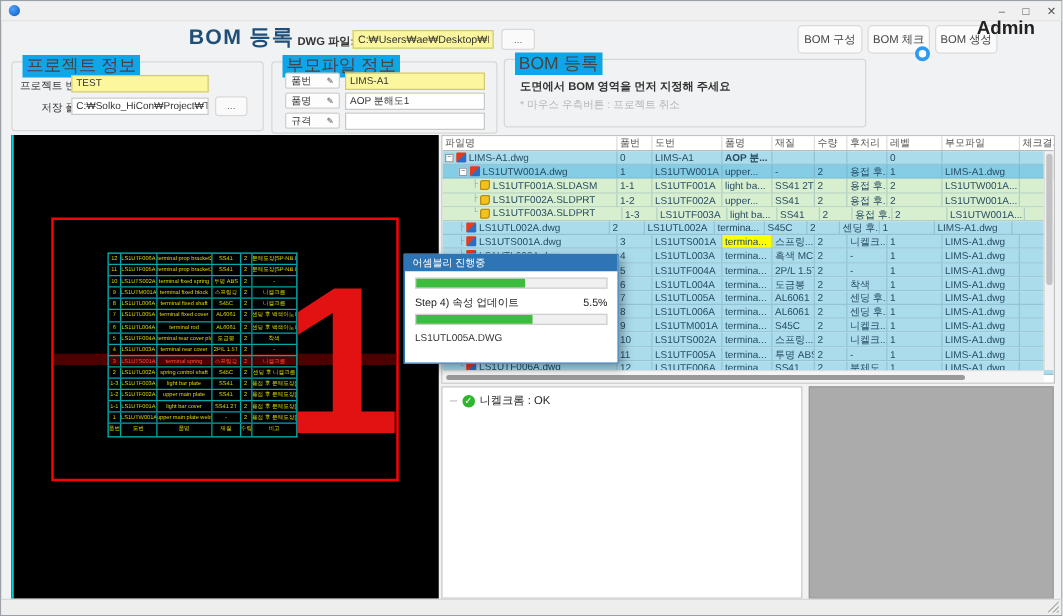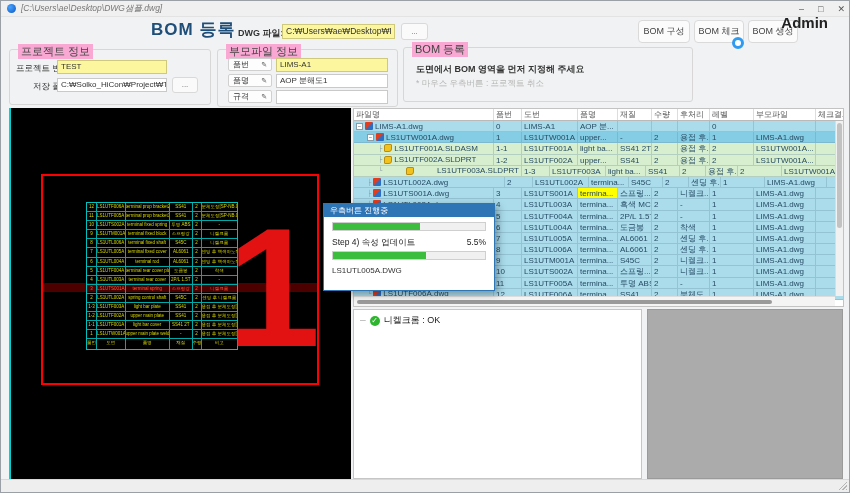--- a/index.html
+++ b/index.html
@@ -22,21 +22,21 @@
   .dwg-browse { left:400px; top:22px; width:27px; height:17px; line-height:15px; }
   .top-btn { position:absolute; top:19px; height:23px; background:#fbfbfb; border:1px solid #dadada; border-radius:4px; font-size:9px; color:#444; text-align:center; line-height:21px; }
   .btn-make  { left:637px; width:52px; }
   .btn-check { left:693px; width:50px; }
   .btn-gen   { left:747px; width:50px; }
   .admin { position:absolute; right:21px; top:13px; font-size:15px; font-weight:bold; color:#222; }
   .spinner-ring { position:absolute; left:731px; top:36px; width:12px; height:12px; border-radius:50%; border:3px solid #2f9bf0; background:#fff; }
 
   
   .gbox { position:absolute; border:1px solid #d7d7d7; border-radius:3px; }
-  .gbox-legend { position:absolute; top:-6px; left:8px; background:#f9a8d4; padding:0 3px; font-size:11px; color:#444; }
+  .gbox-legend { position:absolute; top:-6px; left:8px; background:#0ea5e9; padding:0 3px; font-size:14px; color:#444; }
   .box-project { left:8px; top:48px; width:202px; height:56px; }
   .box-assembly { left:216px; top:48px; width:181px; height:58px; }
   .box-bom { left:402px; top:46px; width:290px; height:55px; }
   .frm-label { position:absolute; font-size:8.5px; color:#333; text-align:right; }
   .frm-field { position:absolute; height:14px; border:1px solid #c9c9c9; background:#fff; font-size:8px; padding:0 3px; line-height:12px; overflow:hidden; white-space:nowrap; color:#333; font-family:inherit; }
   .yellow { background:#fcf79e !important; border-color:#cfc97e !important; }
   .asm-label-btn { position:absolute; width:44px; height:13px; background:#fdfdfd; border:1px solid #d0d0d0; border-radius:2px; font-size:8px; color:#333; display:flex; align-items:center; justify-content:space-between; padding:0 4px; }
   .pencil { font-size:7px; color:#555; transform:rotate(0deg); }
   .bom-hint { position:absolute; left:12px; top:15px; font-size:9px; font-weight:bold; color:#333; }
   .bom-subhint { position:absolute; left:12px; top:30px; font-size:8.5px; color:#b5b5b5; }
@@ -98,21 +98,20 @@
   .grip { position:absolute; right:2px; bottom:2px; width:9px; height:9px;
           background:linear-gradient(135deg, transparent 50%, #b5b5b5 50%, #b5b5b5 58%, transparent 58%, transparent 70%, #b5b5b5 70%, #b5b5b5 78%, transparent 78%, transparent 90%, #b5b5b5 90%); }
 </style>
 </head>
 <body>
 
 <div class="app">
 
   <div class="titlebar">
     <div class="app-icon"></div>
-    <div class="title-text">[C:\Users\ae\Desktop\DWG샘플.dwg]</div>
     <div class="win-controls">
       <div class="win-btn">–</div>
       <div class="win-btn">□</div>
       <div class="win-btn">✕</div>
     </div>
   </div>
 
   <div class="bom-title">BOM 등록</div>
   <div class="dwg-label">DWG 파일:</div>
   <input class="dwg-input" value="C:₩Users₩ae₩Desktop₩DWG샘플" style="">
@@ -309,21 +308,21 @@
           <div class="g-cell" style="width: 45px;">체크결과</div>
         </div>
         <div class="g-row blue">
           <div class="g-cell file-cell" style="width: 140px; padding-left: 2px;">
             <div class="expander">−</div>
             <div class="ic-dwg"></div>
             <span class="f-name">LIMS-A1.dwg</span>
           </div>
           <div class="g-cell" style="width: 28px;">0</div>
           <div class="g-cell" style="width: 56px;">LIMS-A1</div>
-          <div class="g-cell" style="width: 40px;">AOP 분...</div>
+          <div class="g-cell" style="width: 40px; font-weight: bold;">AOP 분...</div>
           <div class="g-cell" style="width: 34px;"></div>
           <div class="g-cell" style="width: 26px;"></div>
           <div class="g-cell" style="width: 32px;"></div>
           <div class="g-cell" style="width: 44px;">0</div>
           <div class="g-cell" style="width: 62px;"></div>
           <div class="g-cell" style="width: 45px;"></div>
         </div>
         <div class="g-row blue sel">
           <div class="g-cell file-cell" style="width: 140px; padding-left: 13px;">
             <div class="expander">−</div>
@@ -366,37 +365,37 @@
           <div class="g-cell" style="width: 56px;">LS1UTF002A</div>
           <div class="g-cell" style="width: 40px;">upper...</div>
           <div class="g-cell" style="width: 34px;">SS41</div>
           <div class="g-cell" style="width: 26px;">2</div>
           <div class="g-cell" style="width: 32px;">용접 후...</div>
           <div class="g-cell" style="width: 44px;">2</div>
           <div class="g-cell" style="width: 62px;">LS1UTW001A...</div>
           <div class="g-cell" style="width: 45px;"></div>
         </div>
         <div class="g-row green">
-          <div class="g-cell file-cell" style="width: 168px; padding-left: 24px; justify-content: space-between;">
+          <div class="g-cell file-cell" style="width: 144px; padding-left: 24px;">
             <span class="conn">└</span>
             <div class="ic-sld"></div>
             <span class="f-name">LS1UTF003A.SLDPRT</span>
           </div>
           <div class="g-cell" style="width: 28px;">1-3</div>
           <div class="g-cell" style="width: 56px;">LS1UTF003A</div>
           <div class="g-cell" style="width: 40px;">light ba...</div>
           <div class="g-cell" style="width: 34px;">SS41</div>
           <div class="g-cell" style="width: 26px;">2</div>
           <div class="g-cell" style="width: 32px;">용접 후...</div>
           <div class="g-cell" style="width: 44px;">2</div>
           <div class="g-cell" style="width: 62px;">LS1UTW001A...</div>
           <div class="g-cell" style="width: 45px;"></div>
         </div>
         <div class="g-row blue">
-          <div class="g-cell file-cell" style="width: 151px; padding-left: 13px;">
+          <div class="g-cell file-cell" style="width: 134px; padding-left: 13px;">
             <span class="conn">├</span>
             <div class="ic-dwg"></div>
             <span class="f-name">LS1UTL002A.dwg</span>
           </div>
           <div class="g-cell" style="width: 28px;">2</div>
           <div class="g-cell" style="width: 56px;">LS1UTL002A</div>
           <div class="g-cell" style="width: 40px;">termina...</div>
           <div class="g-cell" style="width: 34px;">S45C</div>
           <div class="g-cell" style="width: 26px;">2</div>
           <div class="g-cell" style="width: 32px;">센딩 후...</div>
@@ -567,21 +566,21 @@
       </div>
     <div class="vscroll">
         <div class="vthumb"></div>
       </div>
     <div class="hscroll">
         <div class="hthumb"></div>
       </div>
   </div>
 
   <div class="dialog">
-    <div class="dlg-title">우측버튼 진행중</div>
+    <div class="dlg-title">어셈블리 진행중</div>
     <div class="dlg-body">
       <div class="pbar">
           <div class="pfill" id="pfill1" style="width: 57.1%;"></div>
         </div>
       <div class="dlg-row">
         <span>Step 4) 속성 업데이트</span>
         <span>5.5%</span>
       </div>
       <div class="pbar">
           <div class="pfill" id="pfill2" style="width: 61.1%;"></div>

